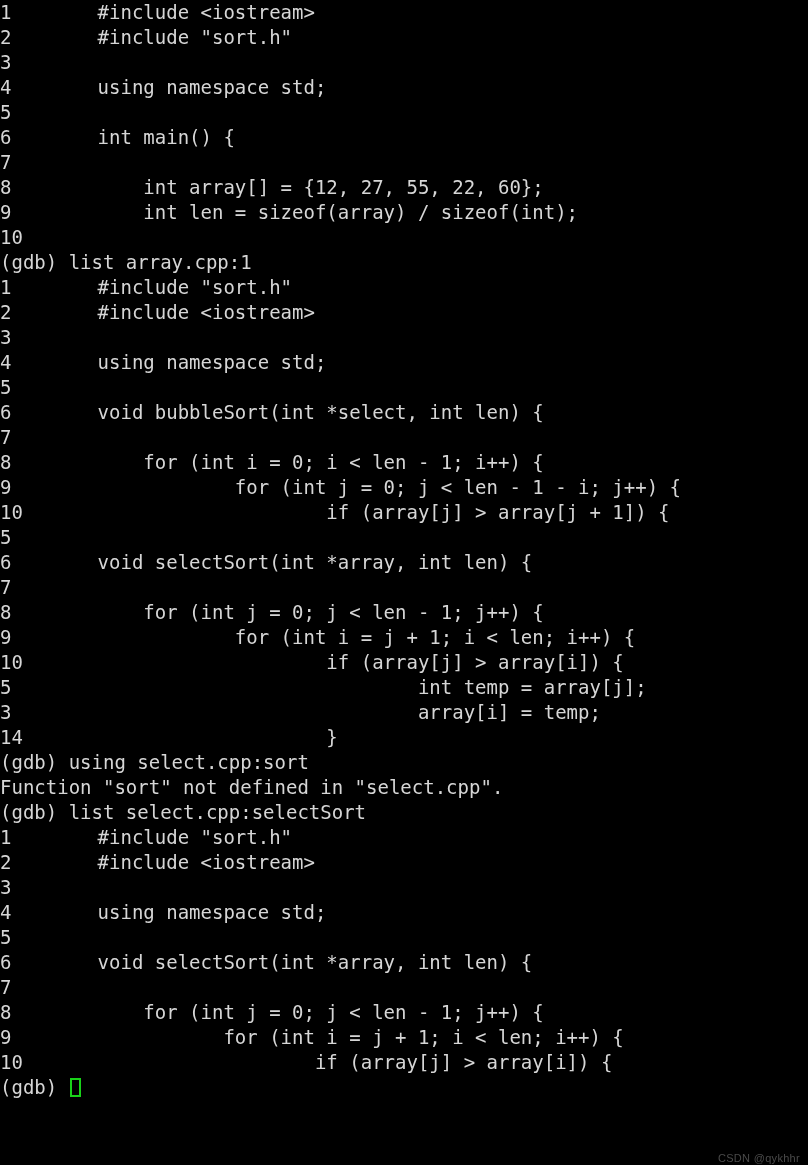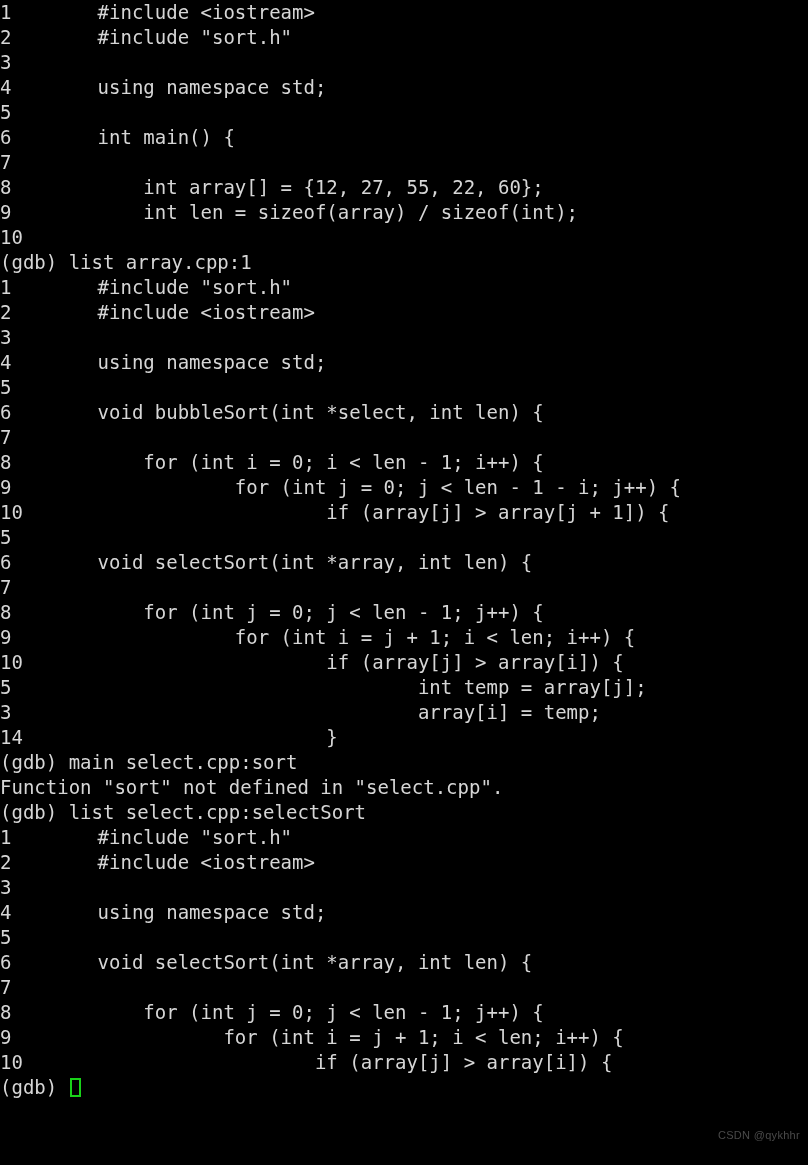--- a/index.html
+++ b/index.html
@@ -47,21 +47,21 @@
     width: 11px;
     height: 19px;
     border: 2px solid #19d219;
     box-sizing: border-box;
     vertical-align: -3px;
     margin-left: 1px;
   }
   #watermark {
     position: absolute;
     right: 8px;
-    bottom: 24px;
+    bottom: 1px;
     font-size: 11px;
     color: #4a4a4a;
     font-family: "Liberation Sans", sans-serif;
     letter-spacing: 0.3px;
   }
 </style>
 </head>
 <body>
 
 <div id="terminal">
@@ -89,21 +89,21 @@
       <div class="term-line"><span class="lineno" style="width: 97.6px; display: inline-block;">10</span><span class="code">                    if (array[j] &gt; array[j + 1]) {</span></div>
       <div class="term-line"><span class="lineno" style="width: 97.6px; display: inline-block;">5</span><span class="code"></span></div>
       <div class="term-line"><span class="lineno" style="width: 97.6px; display: inline-block;">6</span><span class="code">void selectSort(int *array, int len) {</span></div>
       <div class="term-line"><span class="lineno" style="width: 97.6px; display: inline-block;">7</span><span class="code"></span></div>
       <div class="term-line"><span class="lineno" style="width: 97.6px; display: inline-block;">8</span><span class="code">    for (int j = 0; j &lt; len - 1; j++) {</span></div>
       <div class="term-line"><span class="lineno" style="width: 97.6px; display: inline-block;">9</span><span class="code">            for (int i = j + 1; i &lt; len; i++) {</span></div>
       <div class="term-line"><span class="lineno" style="width: 97.6px; display: inline-block;">10</span><span class="code">                    if (array[j] &gt; array[i]) {</span></div>
       <div class="term-line"><span class="lineno" style="width: 97.6px; display: inline-block;">5</span><span class="code">                            int temp = array[j];</span></div>
       <div class="term-line"><span class="lineno" style="width: 97.6px; display: inline-block;">3</span><span class="code">                            array[i] = temp;</span></div>
       <div class="term-line"><span class="lineno" style="width: 97.6px; display: inline-block;">14</span><span class="code">                    }</span></div>
-      <div class="term-line prompt-line"><span class="code">(gdb) </span><span class="code">main select.cpp:sort</span></div>
+      <div class="term-line prompt-line"><span class="code">(gdb) </span><span class="code">using select.cpp:sort</span></div>
       <div class="term-line"><span class="code">Function "sort" not defined in "select.cpp".</span></div>
       <div class="term-line prompt-line"><span class="code">(gdb) </span><span class="code">list select.cpp:selectSort</span></div>
       <div class="term-line"><span class="lineno" style="width: 97.6px; display: inline-block;">1</span><span class="code">#include "sort.h"</span></div>
       <div class="term-line"><span class="lineno" style="width: 97.6px; display: inline-block;">2</span><span class="code">#include &lt;iostream&gt;</span></div>
       <div class="term-line"><span class="lineno" style="width: 97.6px; display: inline-block;">3</span><span class="code"></span></div>
       <div class="term-line"><span class="lineno" style="width: 97.6px; display: inline-block;">4</span><span class="code">using namespace std;</span></div>
       <div class="term-line"><span class="lineno" style="width: 97.6px; display: inline-block;">5</span><span class="code"></span></div>
       <div class="term-line"><span class="lineno" style="width: 97.6px; display: inline-block;">6</span><span class="code">void selectSort(int *array, int len) {</span></div>
       <div class="term-line"><span class="lineno" style="width: 97.6px; display: inline-block;">7</span><span class="code"></span></div>
       <div class="term-line"><span class="lineno" style="width: 97.6px; display: inline-block;">8</span><span class="code">    for (int j = 0; j &lt; len - 1; j++) {</span></div>

